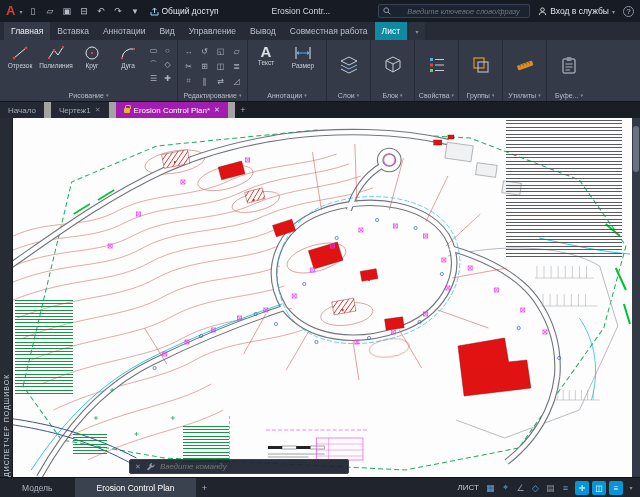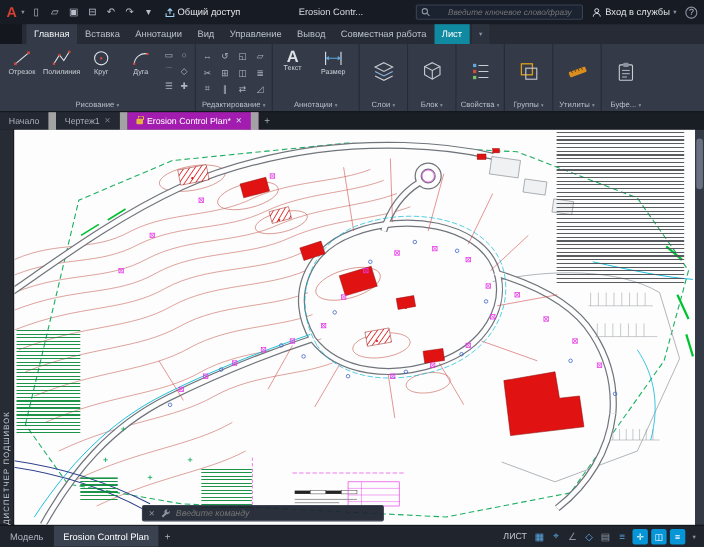--- a/index.html
+++ b/index.html
@@ -16,21 +16,21 @@
   .doc-title { color:#d7dae0; font-size:8.5px; margin:0 auto; }
   .search { display:flex; align-items:center; gap:16px; width:152px; height:14px; background:#1b2230;
     border:1px solid #3a4254; border-radius:2px; padding:0 4px; }
   .search input { flex:1; background:transparent; border:none; outline:none; color:#c6ccd6;
     font-size:7.5px; font-style:italic; font-family:"Liberation Sans",sans-serif; }
   .signin { display:flex; align-items:center; gap:3px; color:#dfe3e8; font-size:8.5px; padding:0 4px; }
   .help-circle { width:11px; height:11px; border:1px solid #8a93a3; border-radius:50%; color:#c3c9d3;
     font-size:8px; line-height:10px; text-align:center; }
 
   
-  .rtabs { height:18px; background:#262b35; display:flex; align-items:stretch; padding-left:4px; flex:0 0 18px;margin-left:20px; }
+  .rtabs { height:18px; background:#262b35; display:flex; align-items:stretch; padding-left:4px; flex:0 0 18px; }
   .rtab { font-size:8.5px; color:#b9c0cb; padding:0 7px; display:flex; align-items:center; cursor:default; }
   .rtab.active { background:#343a47; color:#eef0f3; }
   .rtab.layout { background:#0f8aa0; color:#fff; }
   .rtab-caretbox { width:16px; display:flex; align-items:center; justify-content:center; color:#8a93a3; font-size:6px; background:#2c323e; margin-left:2px; }
 
   
   .ribbon { height:62px; background:#343a47; display:flex; align-items:stretch; flex:0 0 62px; border-bottom:1px solid #11141a; }
   .panel { display:flex; flex-direction:column; border-right:1px solid #262b36; padding:1px 3px 0; }
   .panel-body { flex:1; display:flex; align-items:flex-start; gap:2px; }
   .panel-label { height:12px; font-size:7px; color:#b8bfca; display:flex; align-items:center; justify-content:center; gap:2px; white-space:nowrap; overflow:hidden; }
@@ -72,21 +72,21 @@
   
   .cmdbar { position:absolute; left:116px; bottom:3px; width:220px; height:15px;
     background:rgba(30,36,48,.94); border:1px solid #3c4350; border-radius:2px;
     display:flex; align-items:center; gap:5px; padding:0 5px; }
   .cmdbar .x { color:#8d94a2; font-size:7px; }
   .cmdbar input { flex:1; background:transparent; border:none; outline:none; color:#aeb5c0;
     font-size:8px; font-style:italic; font-family:"Liberation Sans",sans-serif; }
 
   
   .bottombar { height:20px; background:#20242d; border-top:1px solid #11141a; display:flex; align-items:stretch; flex:0 0 20px; }
-  .bb-tab { display:flex; align-items:center; padding:0 9px; font-size:8.5px; color:#aeb5c0; cursor:default; }
+  .bb-tab { display:flex; align-items:center; padding:0 22px; font-size:8.5px; color:#aeb5c0; cursor:default; }
   .bb-tab.active { background:#3a4250; color:#fff; }
   .bb-plus { width:16px; display:flex; align-items:center; justify-content:center; color:#aeb5c0; font-size:9px; }
   .bb-spacer { flex:1; }
   .bb-status-label { display:flex; align-items:center; font-size:8px; color:#c3c9d3; margin-right:4px; }
   .bb-icon { width:15px; display:flex; align-items:center; justify-content:center; font-size:9px; color:#5aa7e0; cursor:default; }
   .bb-icon.dim { color:#8a93a3; }
   .bb-blue { width:14px; height:14px; margin:3px 1px 0 2px; background:#0696d7; border-radius:2px; color:#fff;
     font-size:8px; display:flex; align-items:center; justify-content:center; cursor:default; }
   .bb-caret { width:14px; display:flex; align-items:center; justify-content:center; color:#8a93a3; font-size:6px; margin-right:2px; }
 </style>

